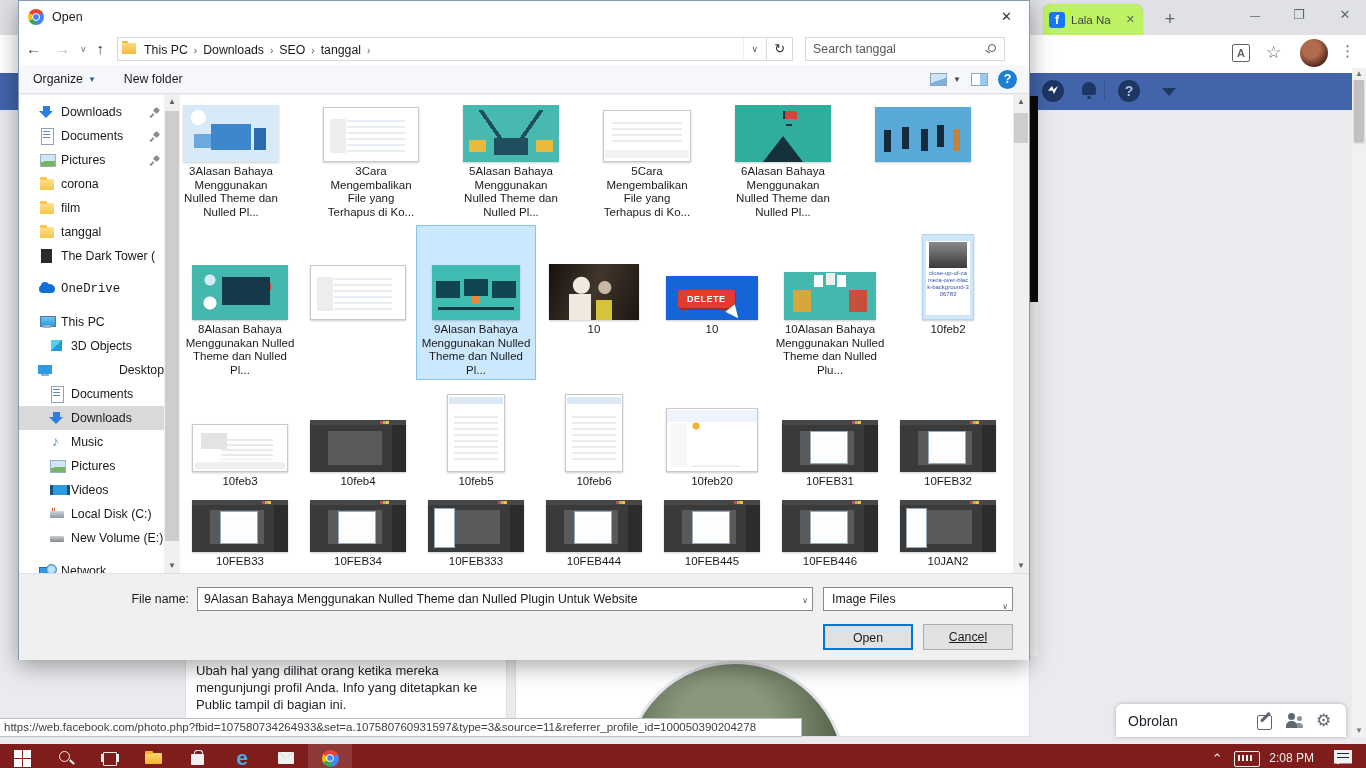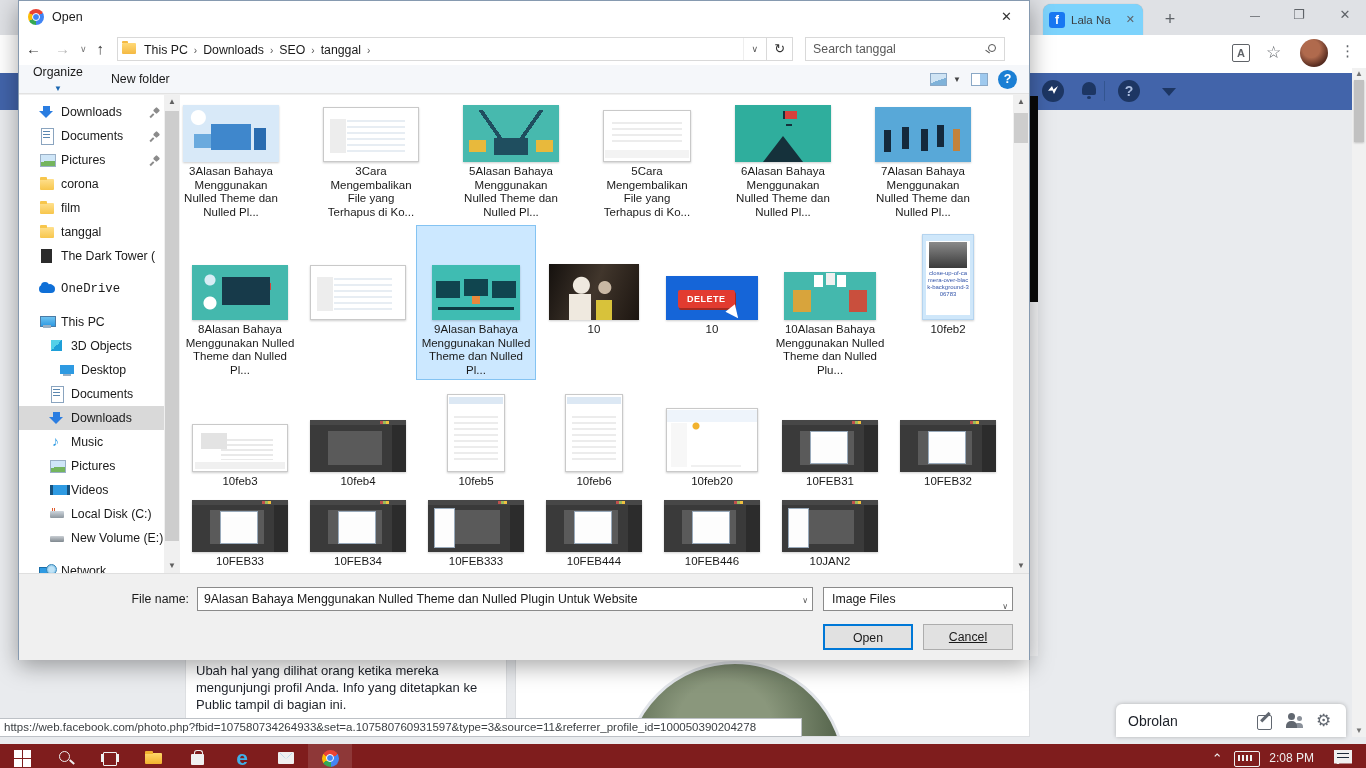--- a/index.html
+++ b/index.html
@@ -1,21 +1,21 @@
 <!DOCTYPE html>
 <html><head>
 <meta charset="utf-8">
 <style>
   * { margin:0; padding:0; box-sizing:border-box; }
   body { font-family:"Liberation Sans", sans-serif; background:#555; }
   #screen { position:relative; width:1366px; height:768px; overflow:hidden; background:#e9ebee; font-family:"Liberation Sans", sans-serif; }
 
   
   .tabstrip { position:absolute; left:0; top:0; width:1366px; height:35px; background:#dfe1e5; }
-  .tab { position:absolute; left:1043px; top:4px; width:100px; height:31px; background:#7dd3fc; border-radius:8px 8px 0 0; display:flex; align-items:center; padding:4px 6px; box-shadow:0 0 1px rgba(0,0,0,.25); }
+  .tab { position:absolute; left:1043px; top:4px; width:100px; height:31px; background:#bef264; border-radius:8px 8px 0 0; display:flex; align-items:center; padding:4px 6px; box-shadow:0 0 1px rgba(0,0,0,.25); }
   .fb-favicon { width:16px; height:16px; background:#1877f2; border-radius:3px; color:#fff; font-weight:bold; font-size:12px; text-align:center; line-height:16px; flex:0 0 16px; }
   .fb-favicon::before { content:"f"; }
   .tab-title { font-size:11.5px; color:#3c4043; margin-left:6px; white-space:nowrap; overflow:hidden; flex:1; }
   .tab-close { color:#5f6368; font-size:11px; padding:0 2px; }
   .tab-close::before { content:"✕"; }
   .newtab { position:absolute; left:1158px; top:8px; width:24px; height:24px; color:#5f6368; font-size:18px; text-align:center; line-height:22px; }
   .newtab::before { content:"+"; }
   .wbtn { position:absolute; top:0; width:34px; height:30px; color:#5f6368; font-size:13px; text-align:center; line-height:30px; }
   .wbtn.min { left:1238px; } .wbtn.max { left:1282px; } .wbtn.cls { left:1328px; }
   .wbtn.min::before { content:"—"; font-size:10px; }
@@ -86,21 +86,21 @@
   .csep { font-size:10px; color:#555; padding:0 2px; }
   .ab-chev { margin-left:auto; font-size:9px; color:#555; padding:0 8px; border-left:1px solid #eee; height:100%; line-height:22px; }
   .refresh-btn { width:26px; height:24px; border:1px solid #d9d9d9; border-left:none; background:#fff; text-align:center; line-height:22px; font-size:13px; color:#333; }
   .refresh-btn::before { content:"↻"; }
   .searchbox { position:relative; margin-left:12px; width:200px; height:24px; background:#fff; border:1px solid #d9d9d9; display:flex; align-items:center; }
   .searchbox input { border:none; outline:none; width:170px; font-size:12.3px; color:#333; padding-left:7px; font-family:"Liberation Sans", sans-serif; background:transparent; }
   .searchbox input::placeholder { color:#585858; opacity:1; }
   .mag { position:absolute; right:8px; top:6px; width:8px; height:8px; border:1.4px solid #555; border-radius:50%; }
   .mag::after { content:""; position:absolute; left:-4px; top:6px; width:5px; height:1.4px; background:#555; transform:rotate(35deg); }
   .dlg-toolbar { position:absolute; left:0; top:64px; width:100%; height:29px; background:#f5f7fa; border-bottom:1px solid #e2e2e2; display:flex; align-items:center; font-size:12.3px; color:#1a1a1a; }
-  .tb-item { padding:0 14px; display:flex; align-items:center; gap:5px;flex-direction:column; }
+  .tb-item { padding:0 14px; display:flex; align-items:center; gap:5px; }
   .tb-caret { font-size:8px; color:#1a66b0; }
   .tb-caret::before { content:"▼"; }
   .dlg-toolbar .right { margin-left:auto; display:flex; align-items:center; gap:10px; padding-right:12px; }
   .ic-view { width:17px; height:13px; border:1px solid #8aa8c6; background:linear-gradient(160deg,#cfe4f4 55%, #7fb2d9 55%); }
   .ic-view-caret { font-size:8px; color:#444; margin-left:-4px; }
   .ic-view-caret::before { content:"▼"; }
   .ic-preview { width:17px; height:13px; border:1px solid #8aa8c6; background:linear-gradient(90deg,#fff 0 50%, #9ec9ee 50%); }
   .ic-help { width:19px; height:19px; border-radius:50%; background:#1b7fd4; color:#fff; font-size:12.5px; font-weight:bold; text-align:center; line-height:19px; }
   .ic-help::before { content:"?"; }
   .dlg-body { position:absolute; left:0; top:94px; width:100%; height:478px; background:#fff; }
@@ -421,21 +421,21 @@
           </div>
           <div class="sgap"></div>
           <div class="srow" style="padding-left: 20px;">
             <span class="sicon i-pc"></span>
             <span class="slabel">This PC</span>
           </div>
           <div class="srow" style="padding-left: 30px;">
             <span class="sicon i-cube"></span>
             <span class="slabel">3D Objects</span>
           </div>
-          <div class="srow" style="padding-left: 40px;">
+          <div class="srow" style="padding-left: 18px; justify-content: space-between;">
             <span class="sicon i-desktop"></span>
             <span class="slabel">Desktop</span>
           </div>
           <div class="srow" style="padding-left: 30px;">
             <span class="sicon i-doc"></span>
             <span class="slabel">Documents</span>
           </div>
           <div class="srow sel" style="padding-left: 30px;">
             <span class="sicon i-downloads"></span>
             <span class="slabel">Downloads</span>
@@ -500,21 +500,20 @@
             <div class="cell">
               <div class="thumbwrap">
                 <div class="thumb t-illu-flag"></div>
               </div>
               <div class="flabel">6Alasan Bahaya Menggunakan Nulled Theme dan Nulled Pl...</div>
             </div>
             <div class="cell">
               <div class="thumbwrap">
                 <div class="thumb t-illu-people"></div>
               </div>
-              <div class="flabel">7Alasan Bahaya Menggunakan Nulled Theme dan Nulled Pl...</div>
             </div>
             <div class="cell">
               <div class="thumbwrap">
                 <div class="thumb t-shot-7cara"></div>
               </div>
               <div class="flabel">7cara</div>
             </div>
           </div>
           <div class="grow r2">
             <div class="cell">
@@ -624,20 +623,26 @@
               <div class="thumbwrap">
                 <div class="thumb t-ps-left"></div>
               </div>
               <div class="flabel">10FEB333</div>
             </div>
             <div class="cell">
               <div class="thumbwrap">
                 <div class="thumb t-ps-dialog"></div>
               </div>
               <div class="flabel">10FEB444</div>
+            </div>
+            <div class="cell">
+              <div class="thumbwrap">
+                <div class="thumb t-ps-dialog"></div>
+              </div>
+              <div class="flabel">10FEB445</div>
             </div>
             <div class="cell">
               <div class="thumbwrap">
                 <div class="thumb t-ps-dialog"></div>
               </div>
               <div class="flabel">10FEB446</div>
             </div>
             <div class="cell">
               <div class="thumbwrap">
                 <div class="thumb t-ps-left"></div>

